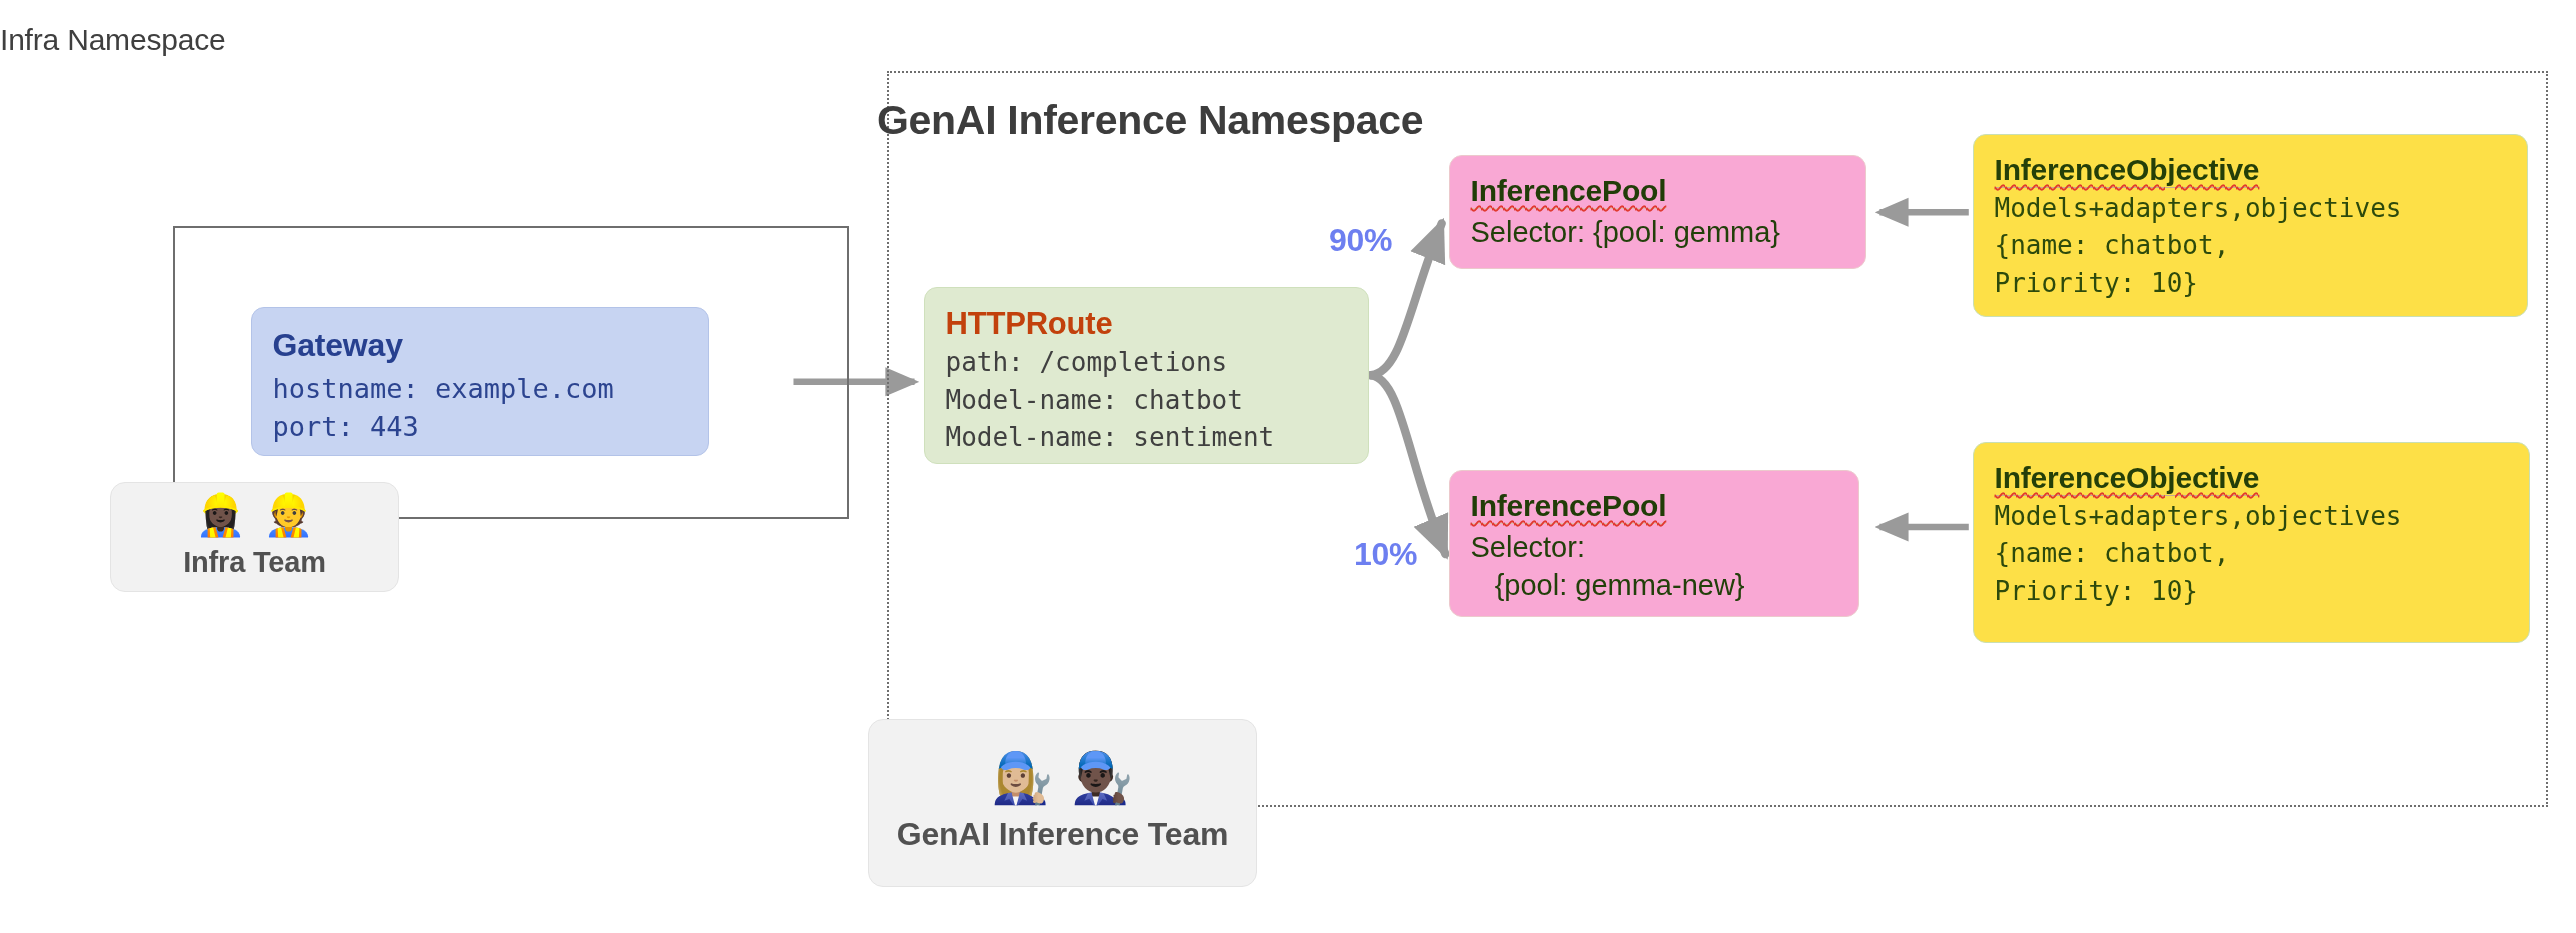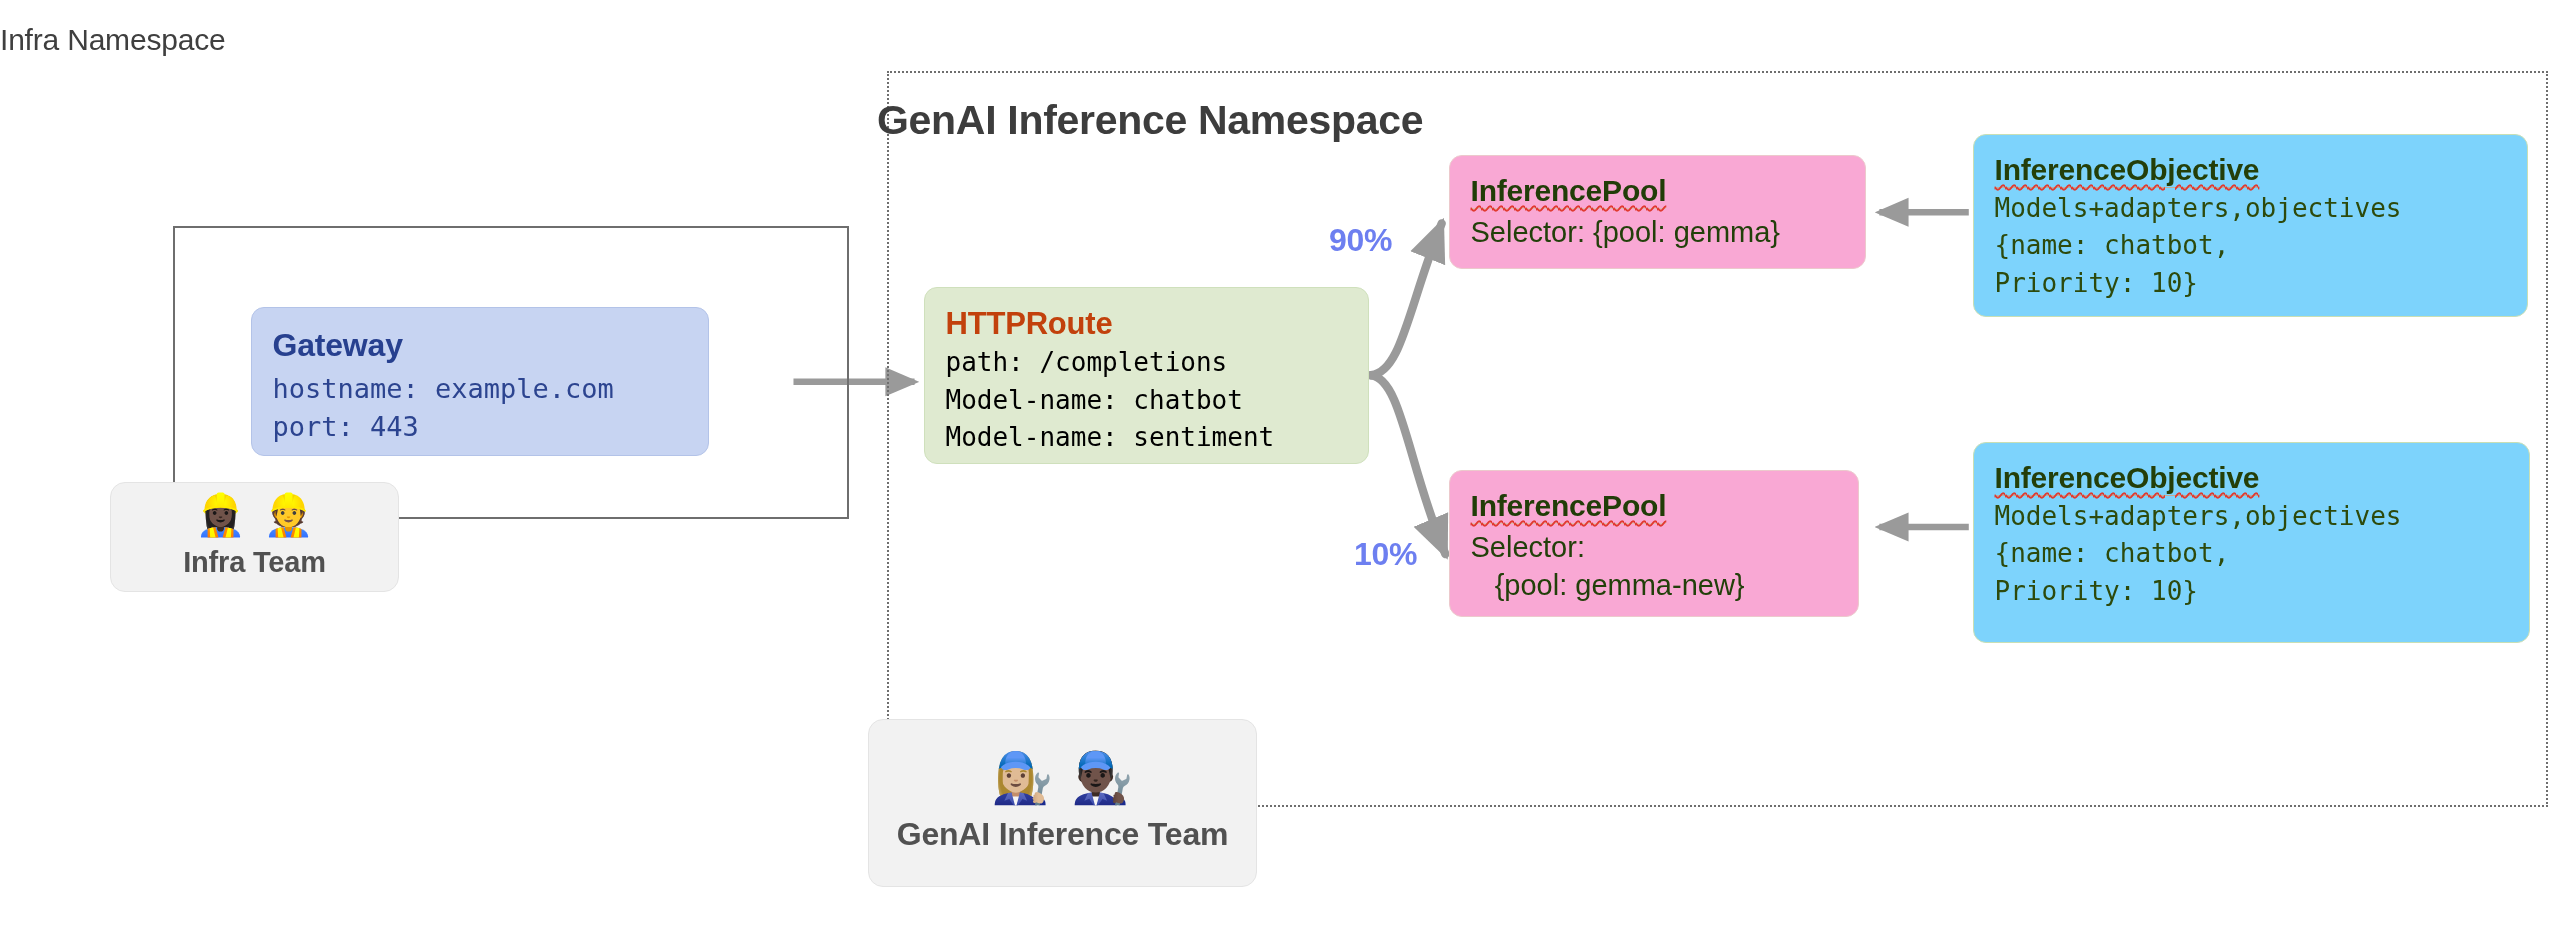--- a/index.html
+++ b/index.html
@@ -112,21 +112,21 @@
   }
   .httproute .title {
     font-size: 31px;
     color: #c2410c;
     line-height: 1.2;
   }
   .httproute .body {
     font-family: "DejaVu Sans Mono", monospace;
     font-size: 26px;
     line-height: 1.45;
-    color: #000000;
+    color: #404040;
     margin-top: 1.9px;
   }
 
   
   .pool {
     left: 1449px;
     top: 155px;
     width: 417px;
     height: 114px;
     background: #f9a8d4;
@@ -154,21 +154,21 @@
     color: #22400a;
     margin-top: 5px;
   }
 
   
   .objective {
     left: 1973px;
     top: 134px;
     width: 555px;
     height: 183px;
-    background: #7dd3fc;
+    background: #fde047;
     border: 1.9px solid #c9dfb4;
   }
   .objective.obj-b {
     top: 442px;
     width: 557px;
     height: 201px;
   }
   .objective .title {
     font-size: 30px;
     color: #243f09;

